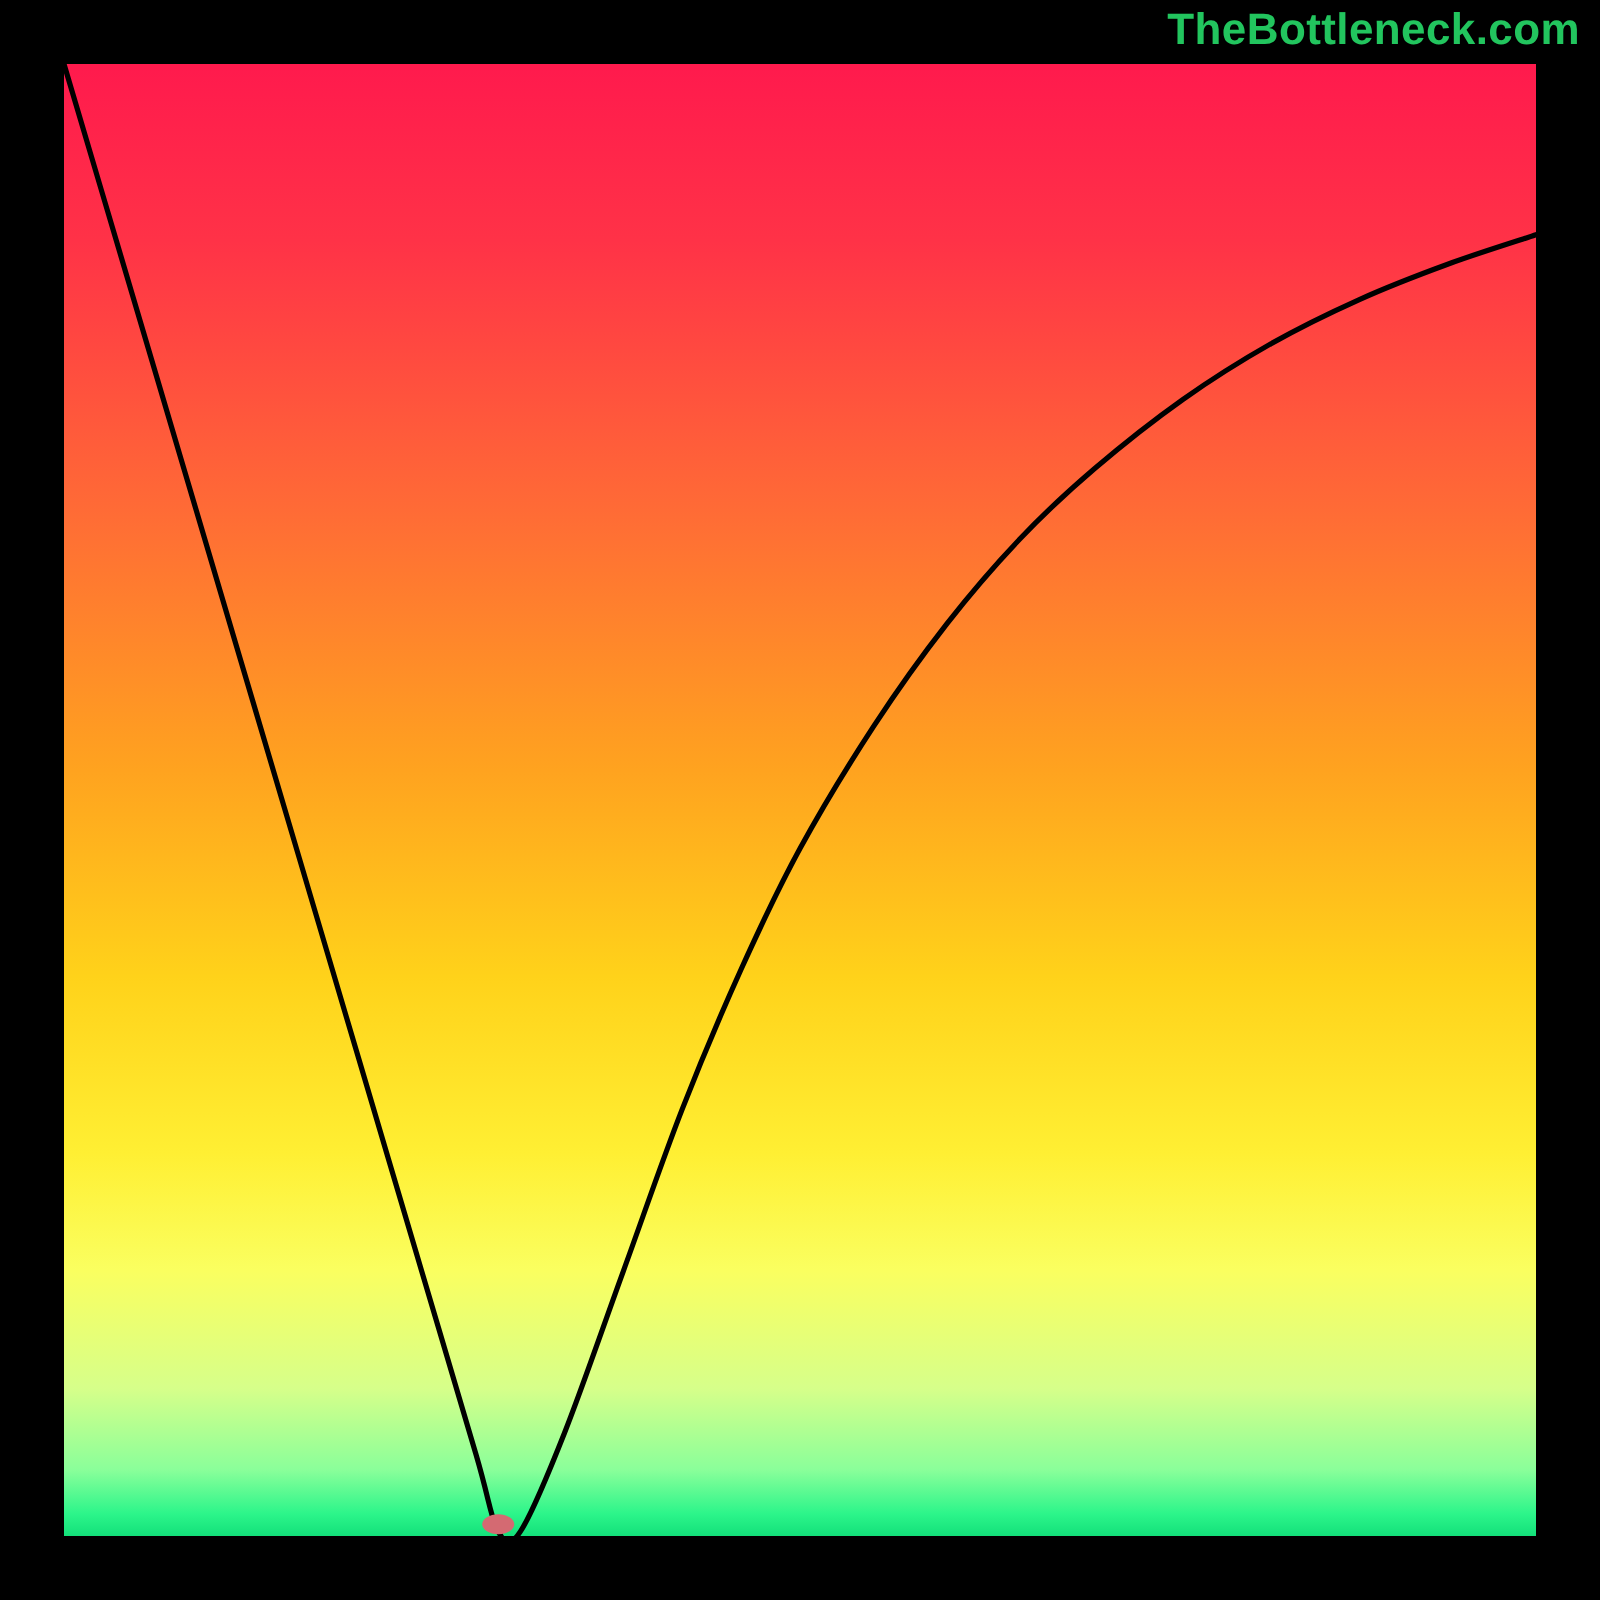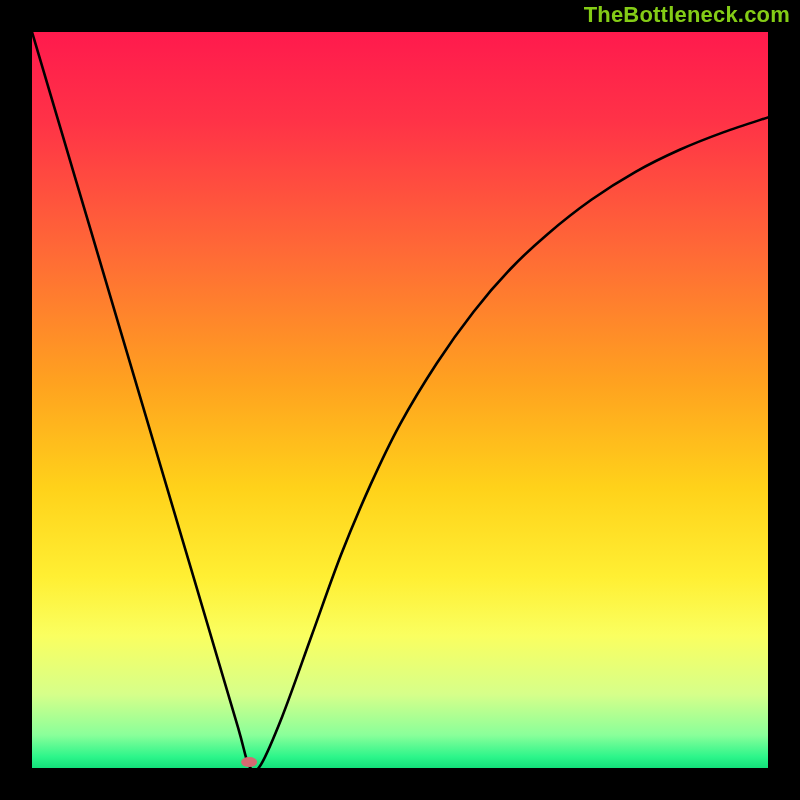--- a/index.html
+++ b/index.html
@@ -22,21 +22,21 @@
     left: 32px;
     top: 32px;
     width: 736px;
     height: 736px;
     overflow: hidden;
   }
   .watermark {
     position: absolute;
     top: 2px;
     right: 10px;
-    color: #84cc16;
+    color: #22c55e;
     font-size: 22px;
     font-weight: 600;
     letter-spacing: 0.2px;
     user-select: none;
   }
   svg { display: block; }
 </style>
 </head>
 <body>
 

